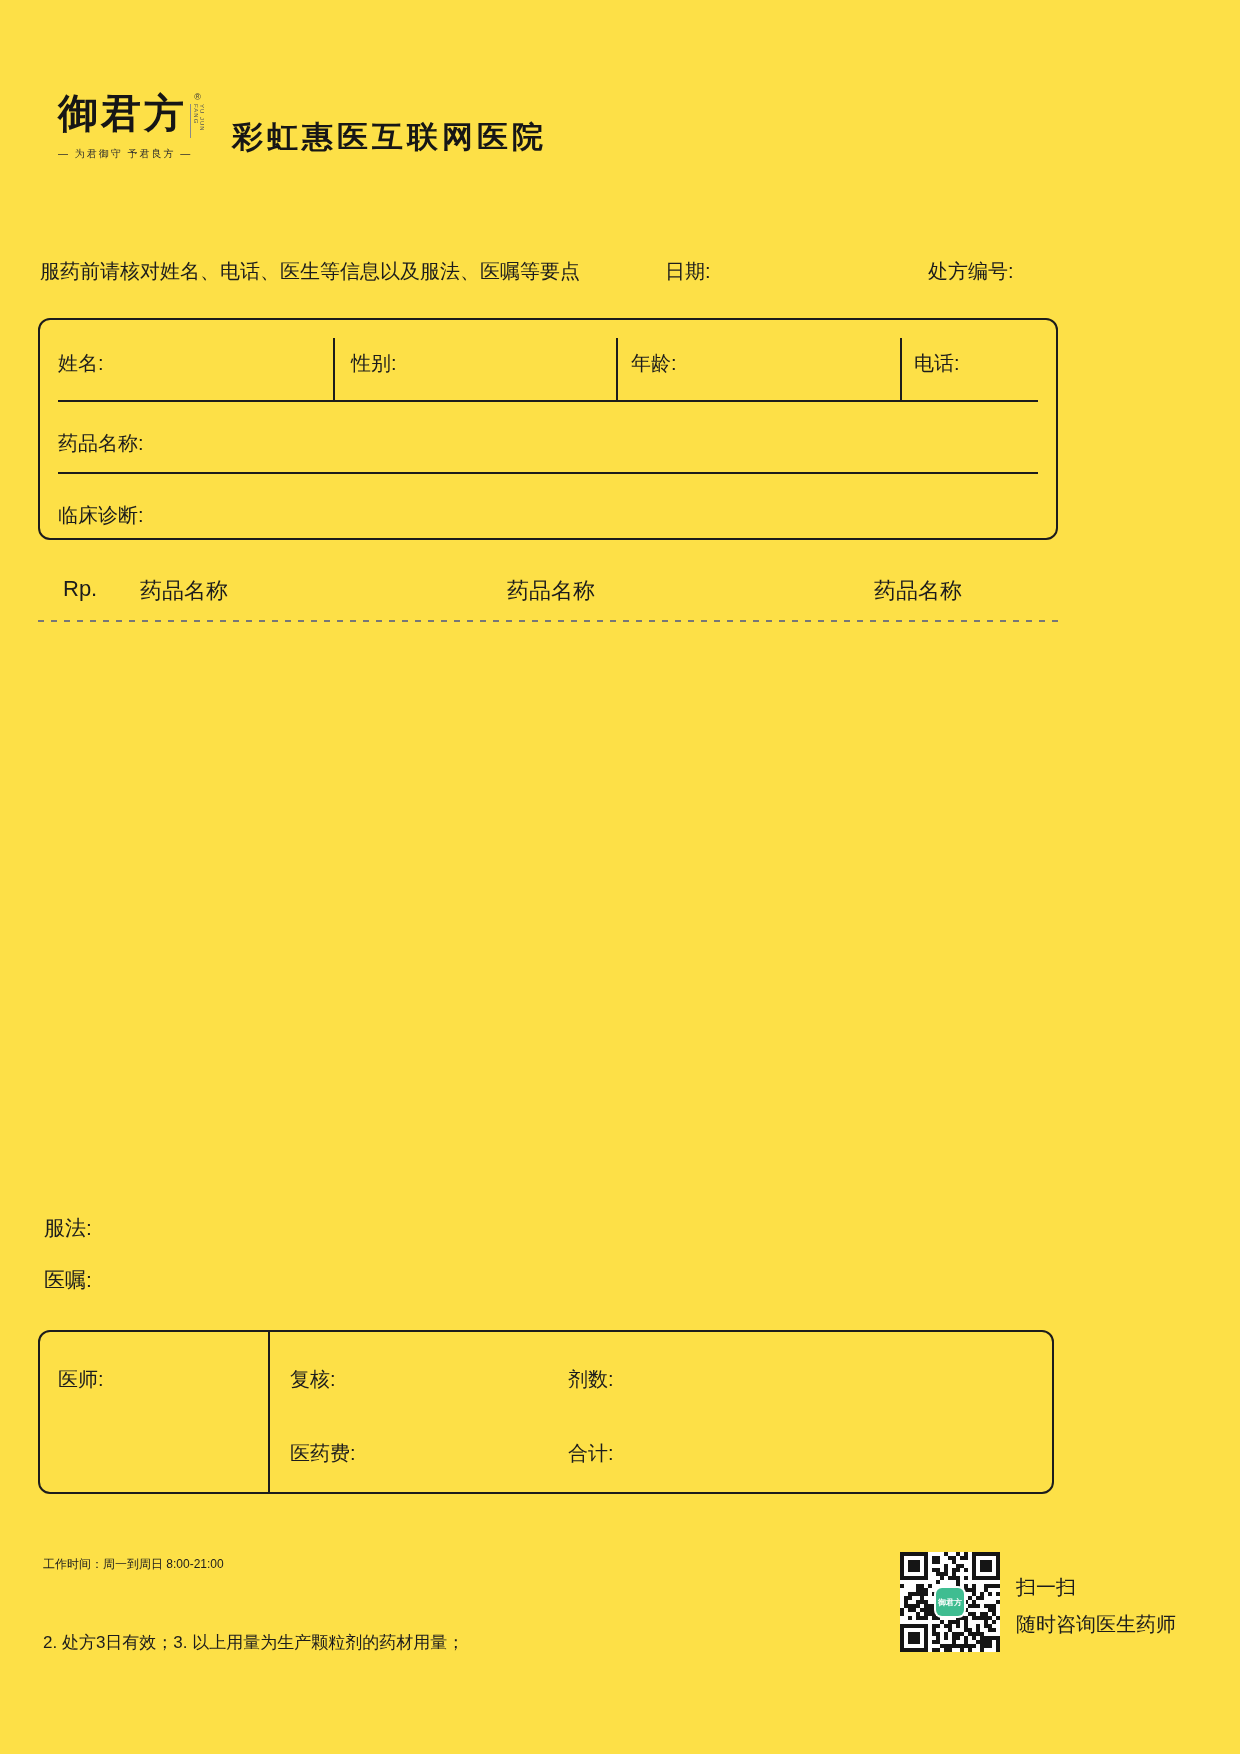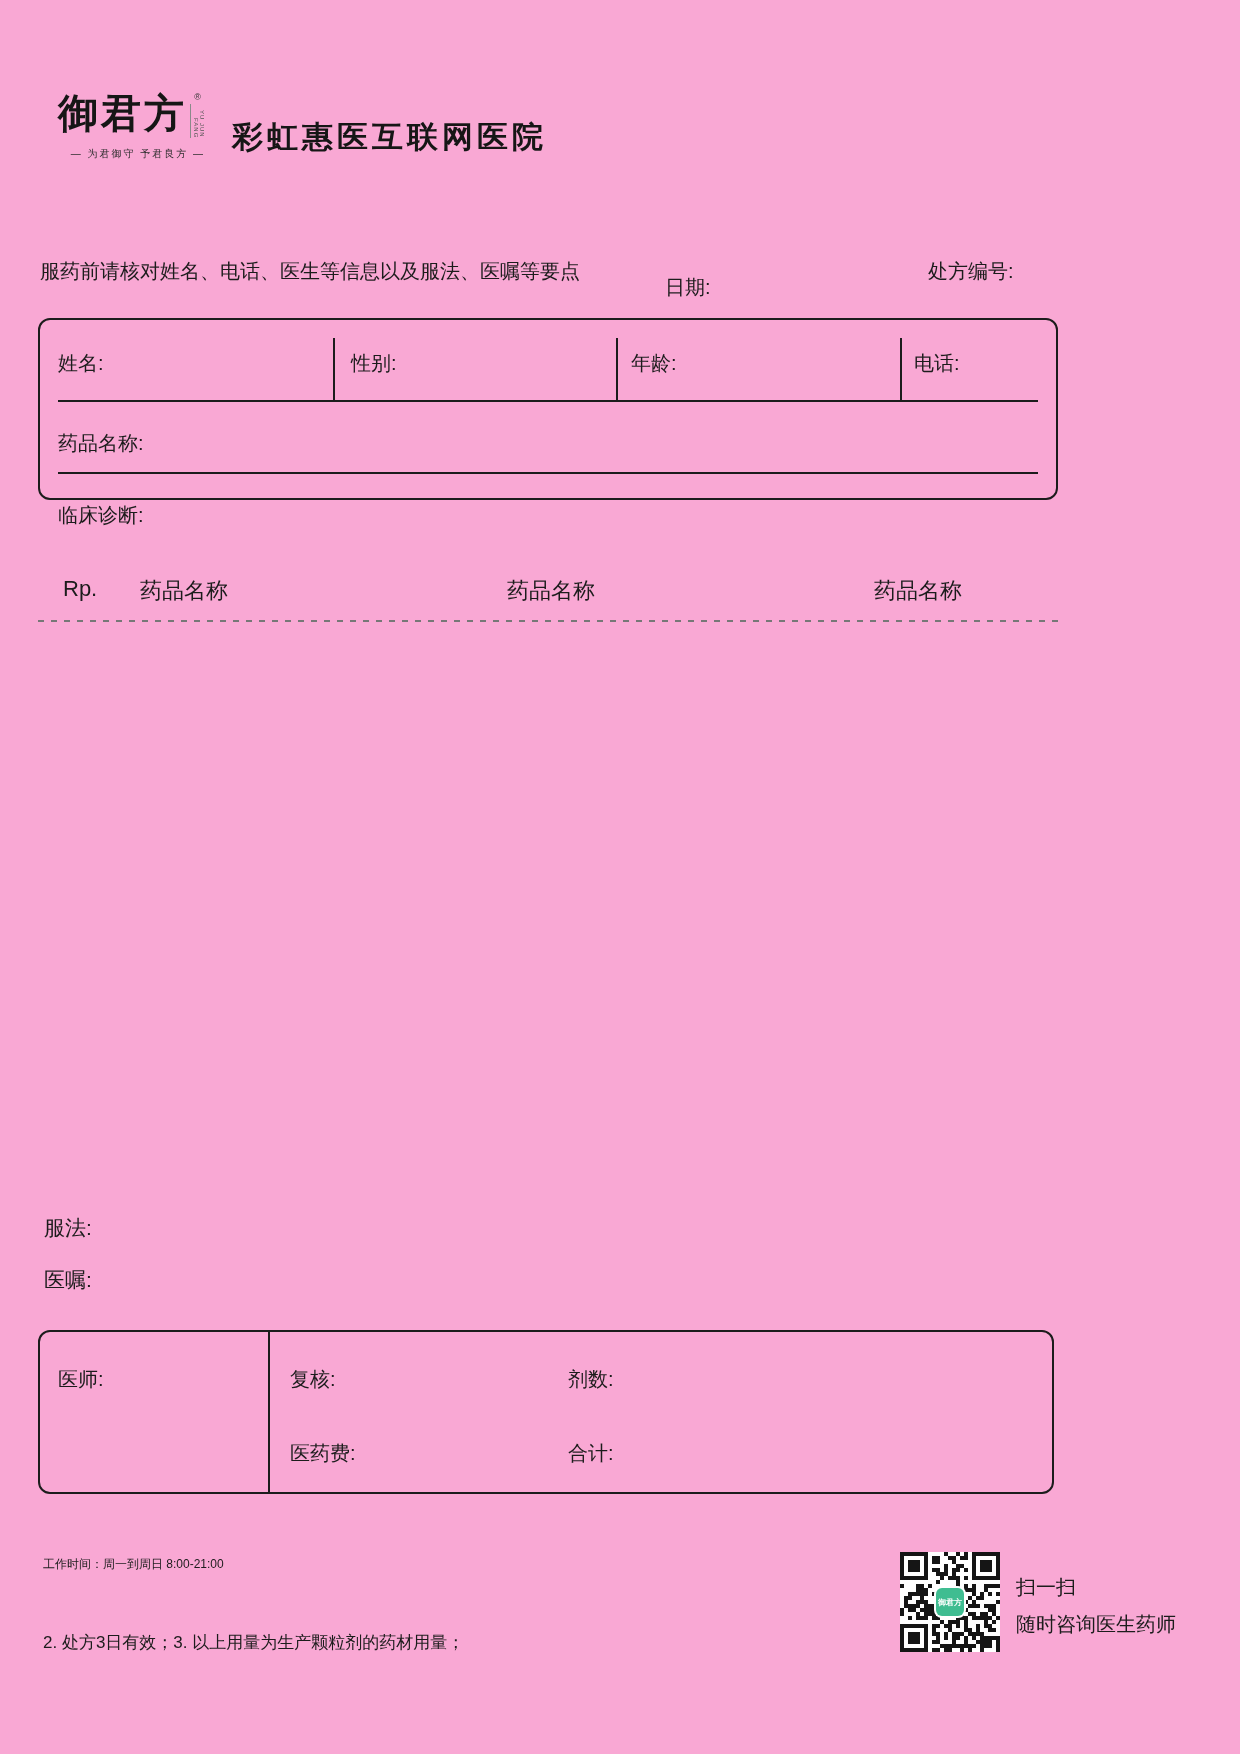--- a/index.html
+++ b/index.html
@@ -1,19 +1,19 @@
 <!DOCTYPE html>
 <html><head>
 <meta charset="utf-8">
 <style>
   * { margin:0; padding:0; box-sizing:border-box; }
   html,body { background:#ffffff; }
   #page {
-    position:relative; width:1240px; height:1754px; background:#f9a8d4;
-    font-family:"Liberation Sans", sans-serif; color:#1c1c1c; overflow:hidden;text-align:right;
+    position:relative; width:1240px; height:1754px; background:#fde047;
+    font-family:"Liberation Sans", sans-serif; color:#1c1c1c; overflow:hidden;
   }
   .abs { position:absolute; }
 
   
   .logo-block { left:58px; top:90px; }
   .brand-row { display:flex; align-items:flex-start; }
   .brand-text {
     font-family:"DejaVu Serif", serif; font-weight:700; font-size:40px;
     line-height:1.15; letter-spacing:3px; color:#161616;
   }
@@ -24,26 +24,26 @@
     margin-top:2px; border-left:1px solid #8a8a8a; padding-left:2px; height:34px;
   }
   .brand-tagline { margin-top:9px; font-size:10px; letter-spacing:2px; color:#2c2c2c; white-space:nowrap; }
   .hospital-title {
     left:232px; top:116px; font-size:31px; font-weight:800; letter-spacing:4px;
     color:#161616; white-space:nowrap; transform:scaleY(0.97);
   }
 
   
   .notice-text { left:40px;  top:258px; font-size:20px; white-space:nowrap; }
-  .date-label  { left:665px; top:258px; font-size:20px;margin-top:16px; }
+  .date-label  { left:665px; top:258px; font-size:20px; }
   .rxno-label  { left:928px; top:258px; font-size:20px; }
 
   
   .patient-box {
-    left:38px; top:318px; width:1020px; height:182px;
+    left:38px; top:318px; width:1020px; height:222px;
     border:2px solid #1c1c1c; border-radius:12px;
   }
   .patient-box .lbl { position:absolute; font-size:20px; white-space:nowrap; }
   .pb-name      { left:18px;  top:30px; }
   .pb-gender    { left:311px; top:30px; }
   .pb-age       { left:591px; top:30px; }
   .pb-phone     { left:874px; top:30px; }
   .pb-address   { left:18px;  top:110px; }
   .pb-diagnosis { left:18px;  top:182px; }
   .vline { position:absolute; width:0; border-left:2px solid #1c1c1c; top:18px; height:62px; }

